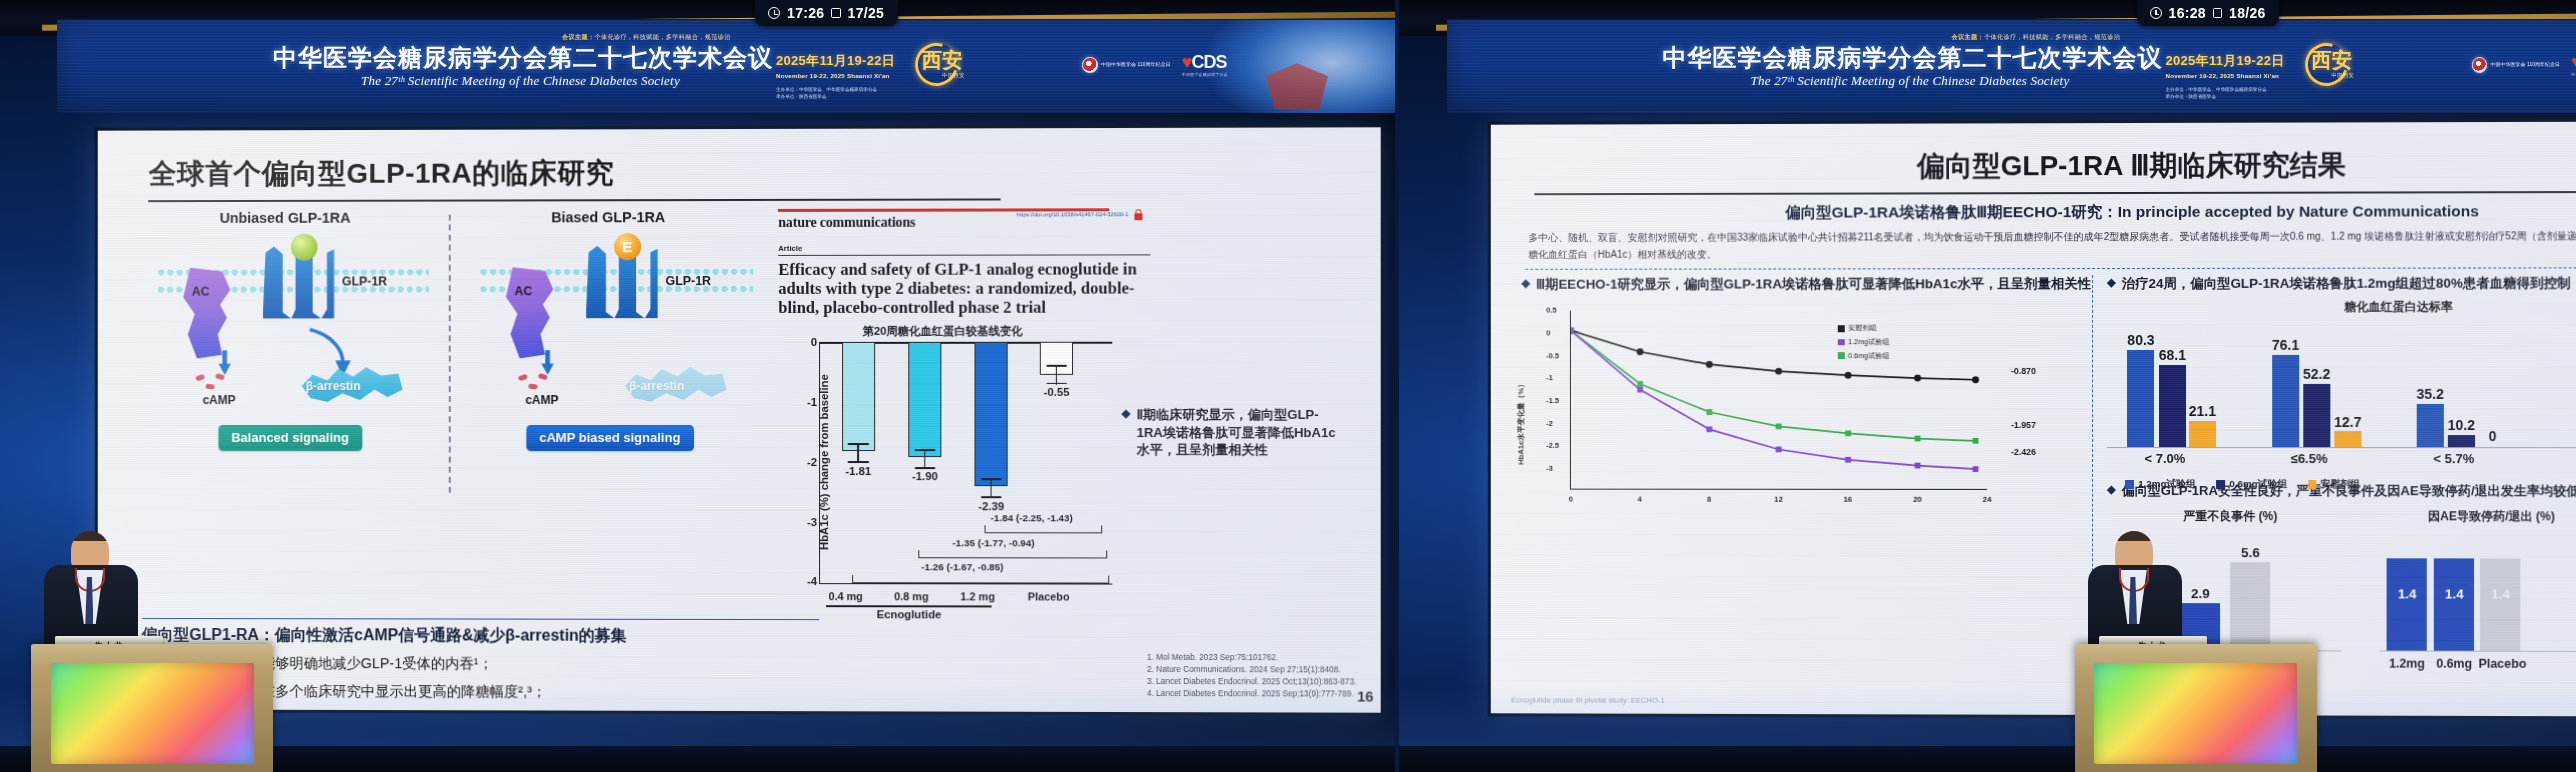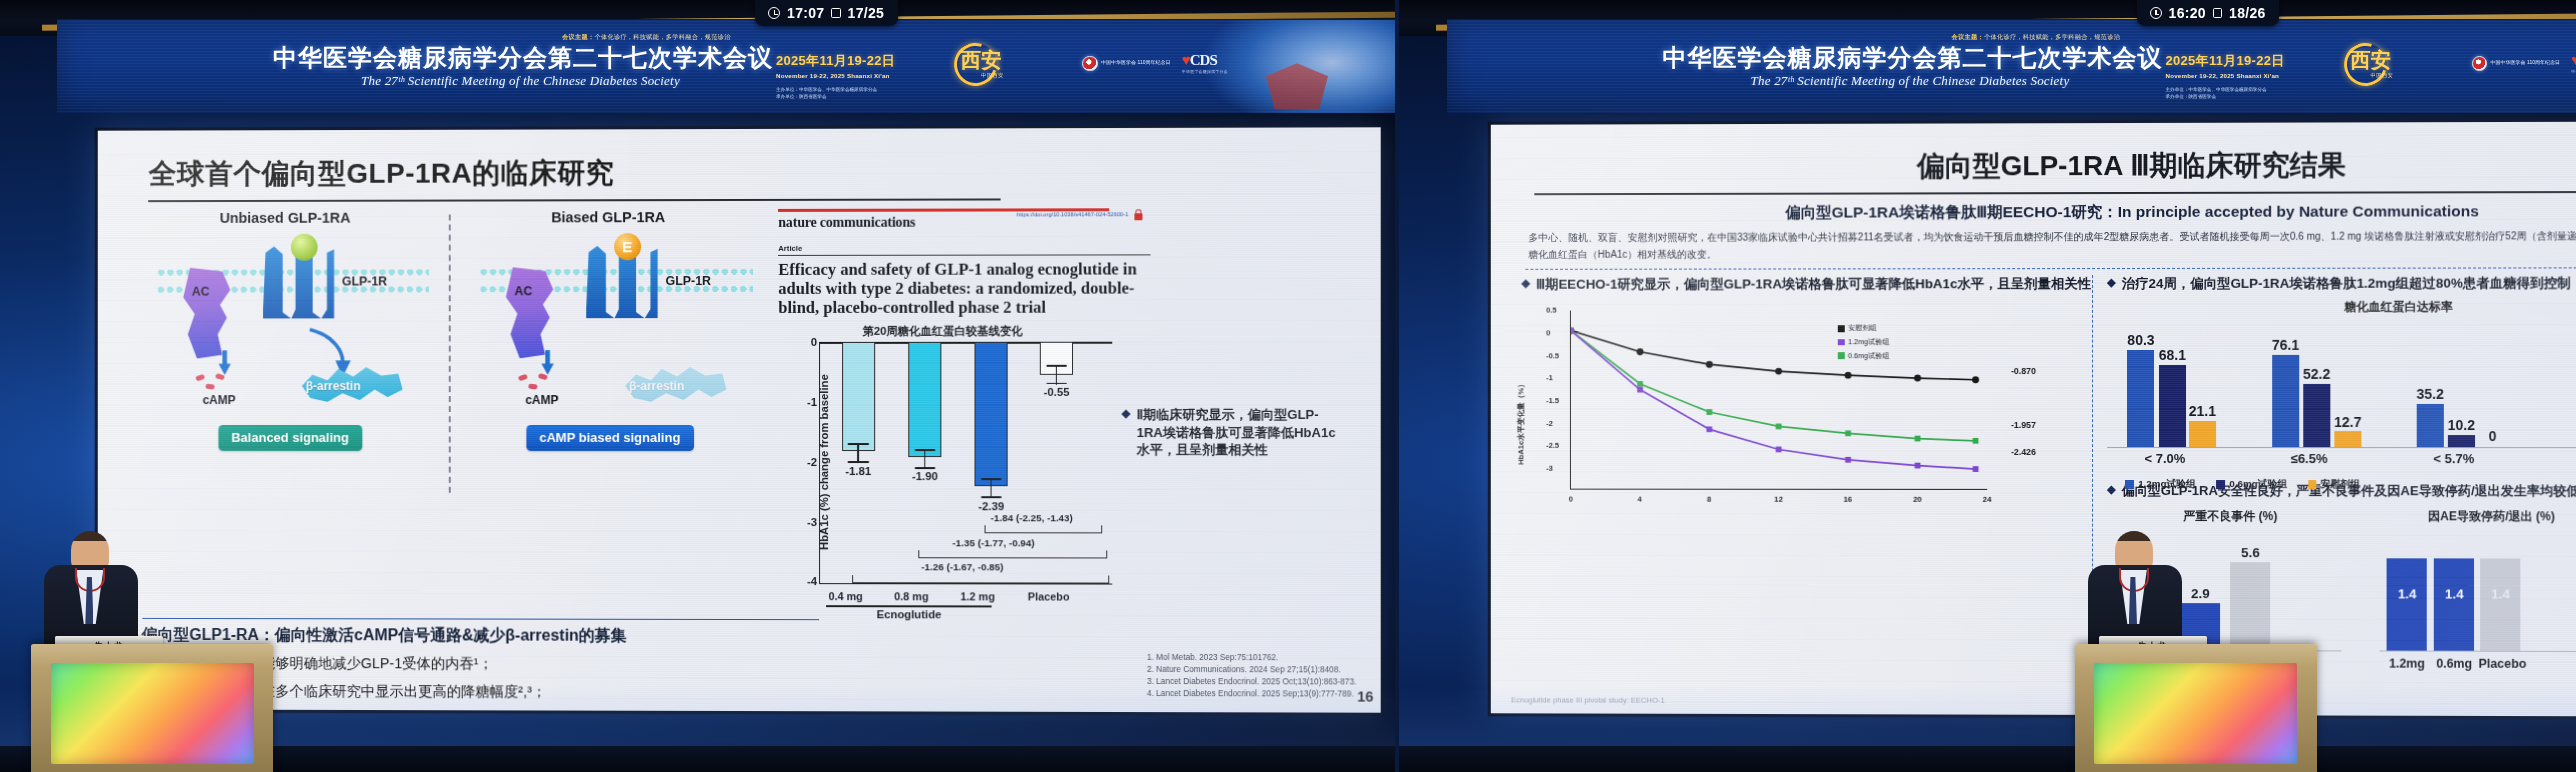--- a/index.html
+++ b/index.html
@@ -43,35 +43,35 @@
   .bmain .cn { font-size:24px; font-weight:800; color:#fff; letter-spacing:1px; line-height:1.02;
       text-shadow:0 0 6.2px rgba(120,180,255,.65), 0 1px 0 #0a2158; white-space:nowrap; }
   .bmain .en { margin-top:3.1px; font-family:"Liberation Serif", serif; font-style:italic; font-size:13px;
       color:#eef5ff; letter-spacing:0.2px; white-space:nowrap; text-shadow:0 0 4.1px rgba(120,180,255,.5); }
 
   .bdate { position:absolute; left:719px; top:32px; width:155px; color:#ffd257; white-space:nowrap; }
   .bdate .d1 { font-size:13px; font-weight:800; letter-spacing:0.3px; text-shadow:0 0 5.2px rgba(255,200,60,.45); }
   .bdate .d2 { font-size:6.2px; font-weight:600; margin-top:2.6px; color:#ffe9a8; letter-spacing:0.2px;}
   .bdate .hosts { margin-top:8.2px; font-size:4.6px; color:#cfe0ff; line-height:1.5; }
 
-  .xian-cal { position:absolute; left:888px; top:19.6px; width:61px; height:52px; }
+  .xian-cal { position:absolute; left:849px; top:19.6px; width:61px; height:52px; }
   .xian-cal .ring { position:absolute; left:9.3px; top:4.1px; width:43px; height:43px; border:3.1px solid #ffc63d;
      border-radius:50%; border-right-color:transparent; transform:rotate(-28deg); box-shadow:0 0 6.2px rgba(255,200,60,.55); }
   .xian-cal .glyph { position:absolute; left:15.5px; top:11.3px; font-size:20.6px; color:#ffd257; font-weight:800; line-height:1;
      text-shadow:0 0 5.2px rgba(255,200,60,.6); }
   .xian-cal .tag { position:absolute; left:36px; top:33px; font-size:5.2px; color:#ffdf8f; letter-spacing:0.5px;}
 
   .blogos { position:absolute; left:1025px; top:33px; display:flex; align-items:center; gap:11.3px; }
   .blogos .cmda { display:flex; align-items:center; gap:3.6px; }
   .blogos .cmda .seal { width:15.5px; height:15.5px; border-radius:50%;
       background:radial-gradient(circle at 42% 38%, #fff 0 22%, #cf2b2b 24% 62%, #f3f6ff 64% 100%);
       border:1px solid #e8eeff; box-shadow:0 0 4.1px rgba(180,210,255,.5); }
   .blogos .cmda .txt { font-size:4.9px; color:#eaf1ff; line-height:1.25; letter-spacing:0.1px; white-space:nowrap;}
   .blogos .cds { text-align:left; }
-  .blogos .cds .mark { font-family:Liberation Serif, serif; font-size:15px; font-weight:800; color:#eaf2ff;
+  .blogos .cds .mark { font-family:Liberation Sans, sans-serif; font-size:18px; font-weight:800; color:#eaf2ff;
       letter-spacing:-1px; line-height:1; white-space:nowrap; }
   .blogos .cds .mark .heart { color:#e2402f; }
   .blogos .cds .sub { font-size:3.9px; color:#b9cdf2; letter-spacing:0.3px; margin-top:1.5px; white-space:nowrap;}
 
   
   .hud { position:absolute; top:0; left:50%; transform:translateX(-50%);
      background:#08101f; color:#fff; padding:5.2px 13.4px 4.6px; border-radius:0 0 8.2px 8.2px;
      display:flex; align-items:center; gap:6.7px; font-size:14px; font-weight:700; letter-spacing:0.3px;
      box-shadow:0 1px 5.2px rgba(0,0,0,.7); z-index:30; }
   .pane.left  .hud { left:755px; transform:none; }
@@ -304,21 +304,21 @@
         </div>
         <div class="cds">
           <div class="mark"><span class="heart">♥</span><span>CDS</span></div>
           <div class="sub">中华医学会糖尿病学分会</div>
         </div>
       </div>
     </div>
 
     <div class="hud">
       <span class="clk"></span>
-      <span>17:07</span>
+      <span>17:26</span>
       <span class="sq"></span>
       <span>17/25</span>
     </div>
 
     <div class="screen">
       <div class="sheen"></div>
       <div class="sl">
         <div class="stitle">全球首个偏向型GLP-1RA的临床研究</div>
         <div class="stitle-rule"></div>
 
@@ -555,21 +555,21 @@
         </div>
         <div class="cds">
           <div class="mark"><span class="heart">♥</span></div>
           <div class="sub">中华医学会糖尿病学分会</div>
         </div>
       </div>
     </div>
 
     <div class="hud">
       <span class="clk"></span>
-      <span>16:20</span>
+      <span>16:28</span>
       <span class="sq"></span>
       <span>18/26</span>
     </div>
 
     <div class="screen">
       <div class="sheen"></div>
       <div class="sr">
         <div class="stitle">偏向型GLP-1RA Ⅲ期临床研究结果</div>
         <div class="strule"></div>
         <div class="subtitle">偏向型GLP-1RA埃诺格鲁肽Ⅲ期EECHO-1研究：In principle accepted by Nature Communications</div>

